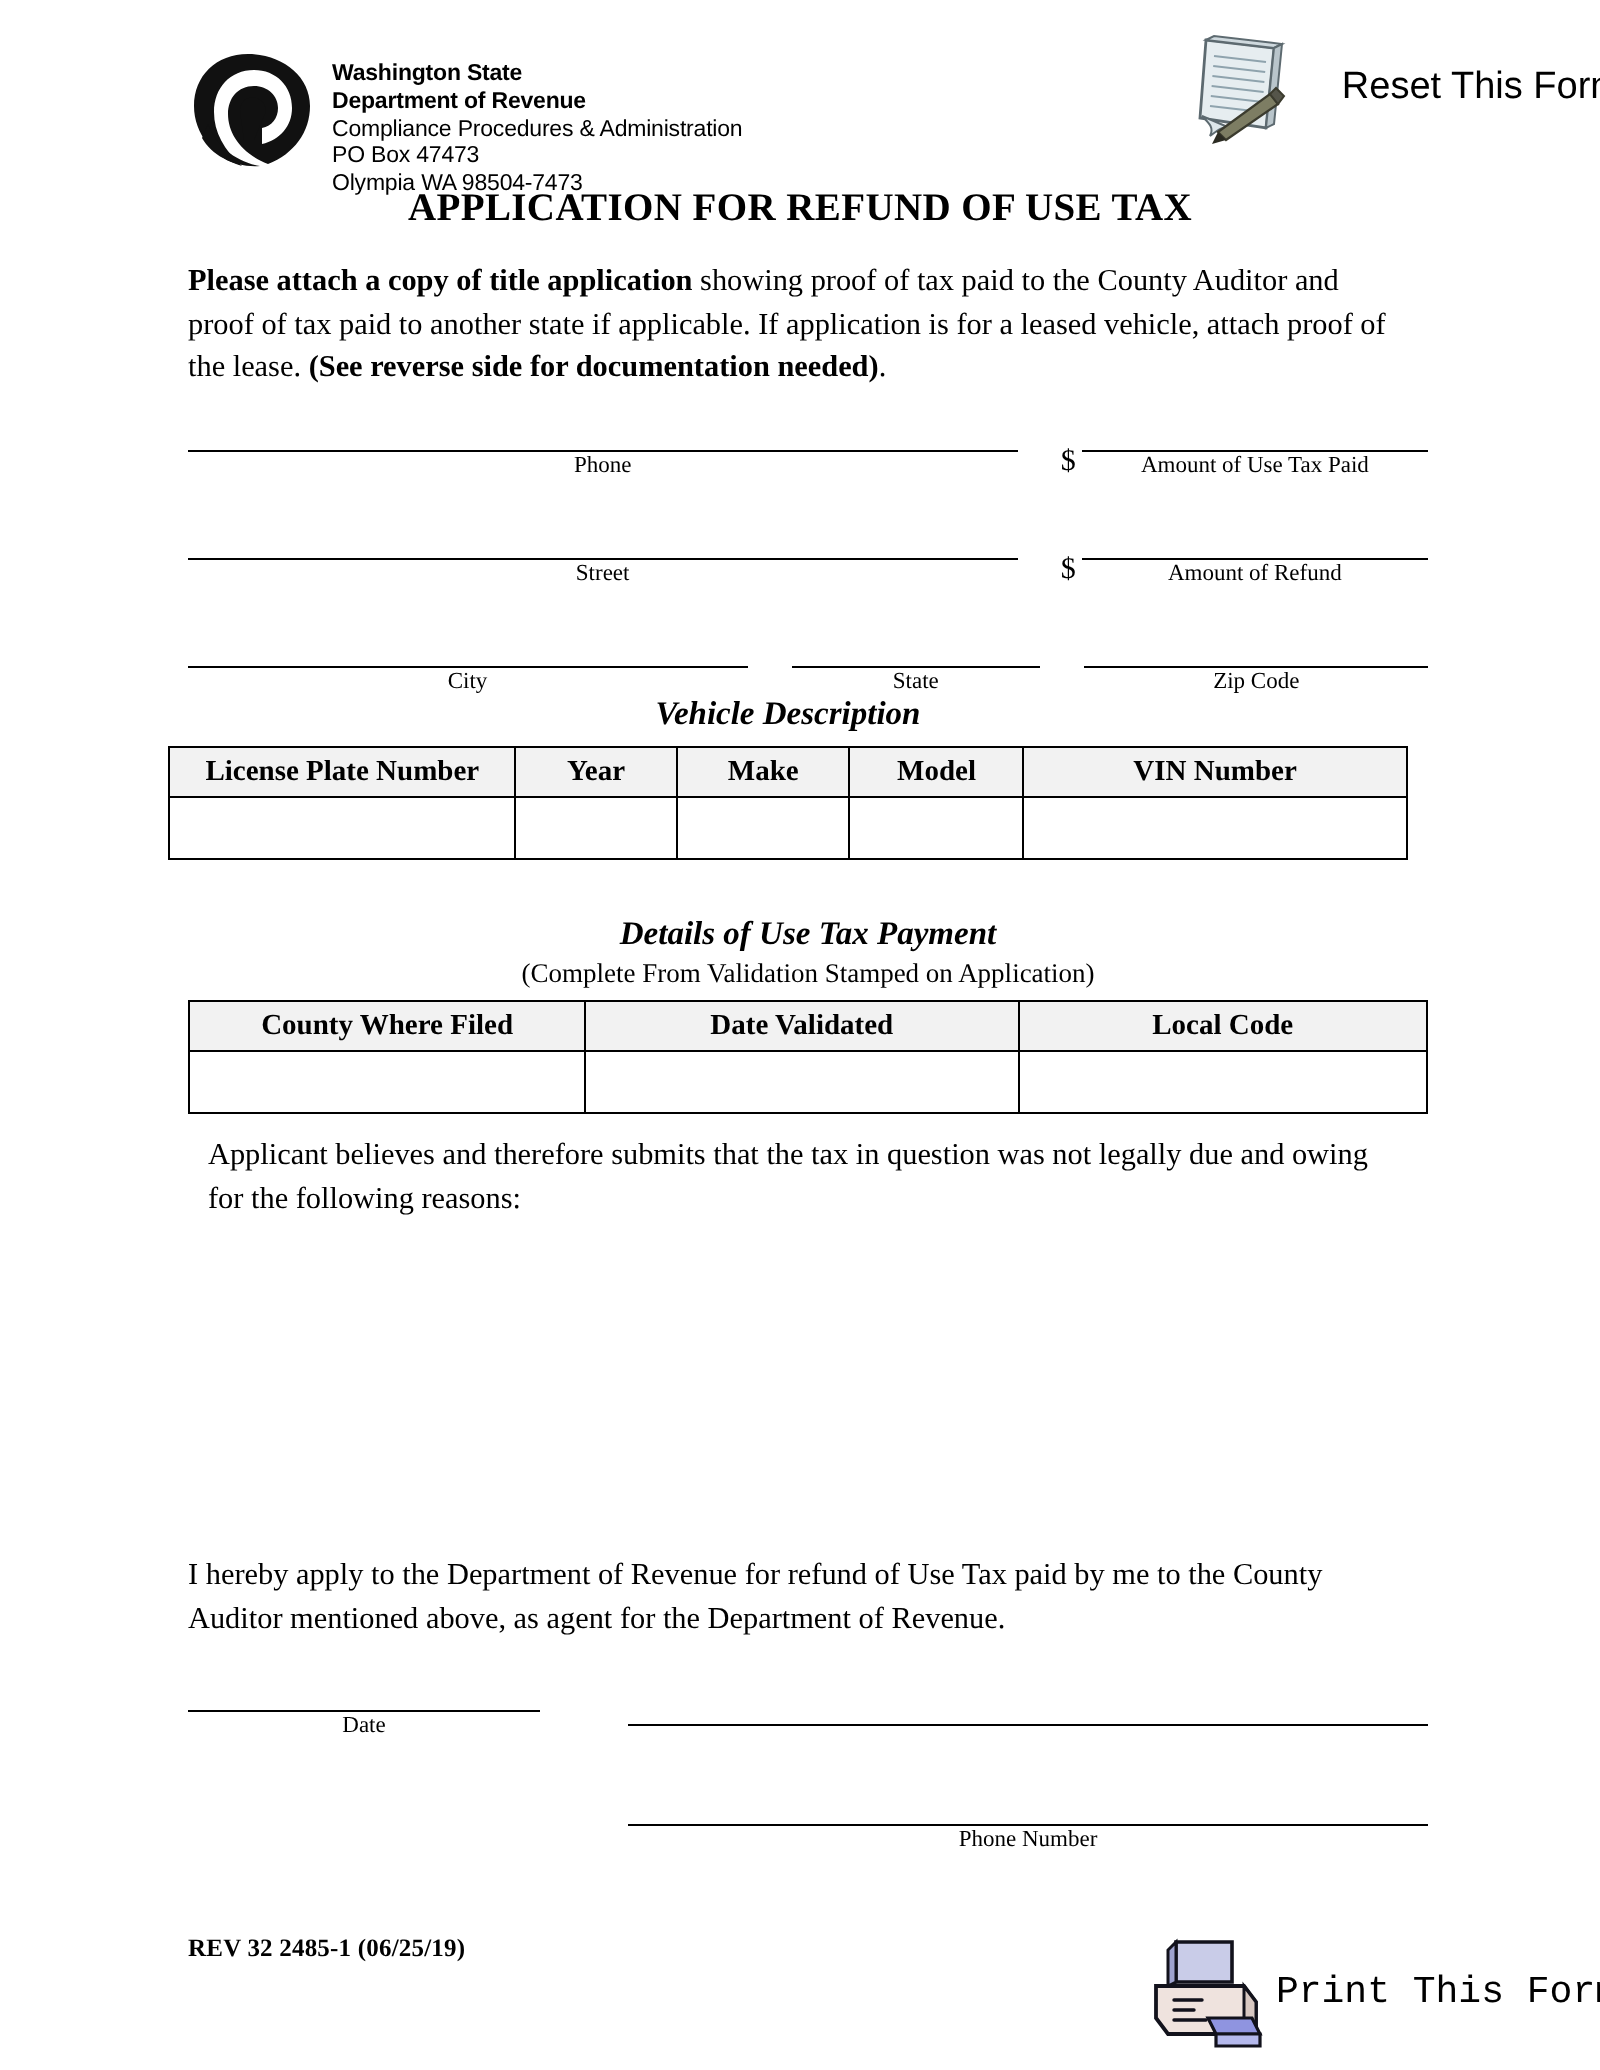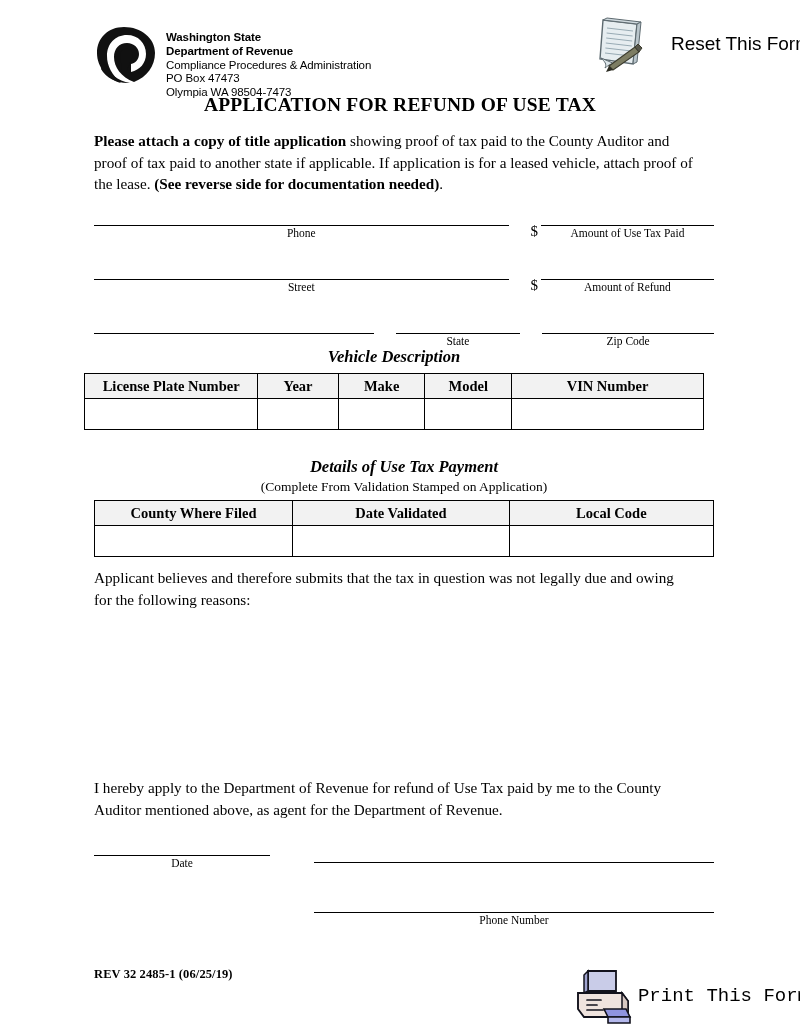--- a/index.html
+++ b/index.html
@@ -191,21 +191,21 @@
     top: 457px;
     left: 94px;
     width: 620px;
   }
   .details-section .form-table { margin-top: 5px; border-radius: 15px; }
 
   
   .reasons-para {
     position: absolute;
     top: 567px;
-    left: 94px;
+    left: 104px;
     width: 600px;
     font-size: 15.2px;
     line-height: 1.45;
   }
   .reasons-area {
     position: absolute;
     top: 612px;
     left: 94px;
     width: 620px;
     height: 160px;
@@ -340,20 +340,21 @@
         <div class="money-inner">
           <div class="rule"></div>
           <div class="caption">Amount of Refund</div>
         </div>
       </div>
     </div>
 
     <div class="field-row">
       <div class="field w-city">
         <div class="rule"></div>
+        <div class="caption">City</div>
       </div>
       <div class="gap-22"></div>
       <div class="field w-state">
         <div class="rule"></div>
         <div class="caption">State</div>
       </div>
       <div class="gap-22"></div>
       <div class="field w-zip">
         <div class="rule"></div>
         <div class="caption">Zip Code</div>

